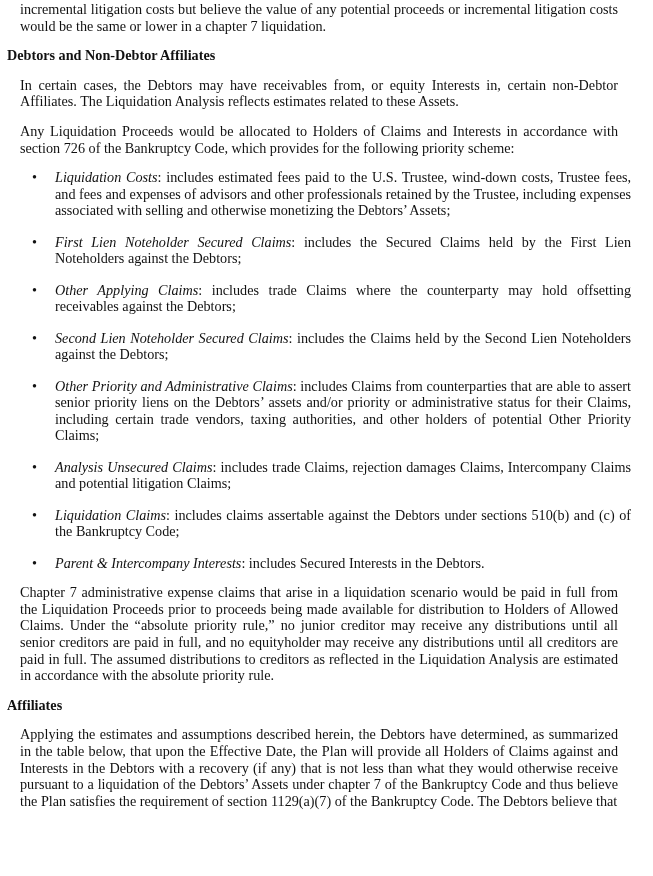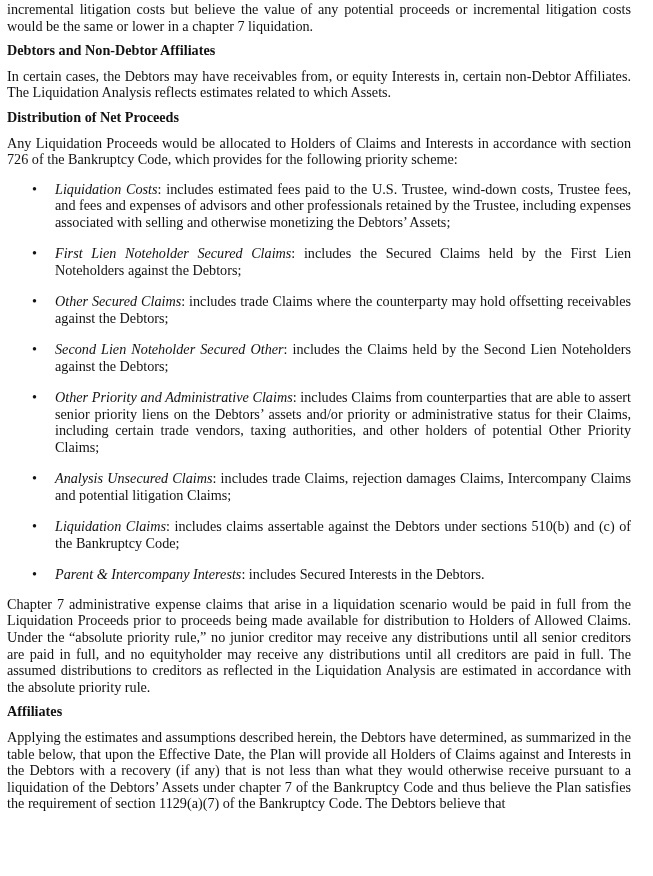--- a/index.html
+++ b/index.html
@@ -11,21 +11,21 @@
     color: #111111;
     font-size: 14.2px;
     line-height: 16.6px;
   }
   .page {
     position: relative;
     padding: 0 22px 0 7px;
     box-sizing: border-box;
     width: 653px;
   }
-  p { margin: 0; text-align: justify; }
+  p { margin: 13px; text-align: justify; }
   .p-top { margin-top: 1px; }
   h2 {
     font-size: 14.2px;
     font-weight: bold;
     margin: 8px 0 9px 0;
     line-height: 16.6px;
   }
   ul.bullets {
     list-style: none;
     margin: 13px 0 0 0;
@@ -46,41 +46,40 @@
   .p-after-list { margin-top: -2px; }
 </style>
 </head>
 <body>
 
 <div class="page">
 
   <p class="p-top">incremental litigation costs but believe the value of any potential proceeds or incremental litigation costs would be the same or lower in a chapter 7 liquidation.</p>
 
   <h2>Debtors and Non-Debtor Affiliates</h2>
-  <p>In certain cases, the Debtors may have receivables from, or equity Interests in, certain non-Debtor Affiliates. The Liquidation Analysis reflects estimates related to which Assets.</p>
+  <p>In certain cases, the Debtors may have receivables from, or equity Interests in, certain non-Debtor Affiliates. The Liquidation Analysis reflects estimates related to these Assets.</p>
 
-  <h2>Distribution of Net Proceeds</h2>
   <p>Any Liquidation Proceeds would be allocated to Holders of Claims and Interests in accordance with section 726 of the Bankruptcy Code, which provides for the following priority scheme:</p>
 
   <ul class="bullets">
     <li>
       <span class="bullet">•</span>
       <em>Liquidation Costs</em><span>: includes estimated fees paid to the U.S. Trustee, wind-down costs, Trustee fees, and fees and expenses of advisors and other professionals retained by the Trustee, including expenses associated with selling and otherwise monetizing the Debtors’ Assets;</span>
     </li>
     <li>
       <span class="bullet">•</span>
       <em>First Lien Noteholder Secured Claims</em><span>: includes the Secured Claims held by the First Lien Noteholders against the Debtors;</span>
     </li>
     <li>
       <span class="bullet">•</span>
-      <em>Other Secured Claims</em><span>: includes trade Claims where the counterparty may hold offsetting receivables against the Debtors;</span>
+      <em>Other Applying Claims</em><span>: includes trade Claims where the counterparty may hold offsetting receivables against the Debtors;</span>
     </li>
     <li>
       <span class="bullet">•</span>
-      <em>Second Lien Noteholder Secured Other</em><span>: includes the Claims held by the Second Lien Noteholders against the Debtors;</span>
+      <em>Second Lien Noteholder Secured Claims</em><span>: includes the Claims held by the Second Lien Noteholders against the Debtors;</span>
     </li>
     <li>
       <span class="bullet">•</span>
       <em>Other Priority and Administrative Claims</em><span>: includes Claims from counterparties that are able to assert senior priority liens on the Debtors’ assets and/or priority or administrative status for their Claims, including certain trade vendors, taxing authorities, and other holders of potential Other Priority Claims;</span>
     </li>
     <li>
       <span class="bullet">•</span>
       <em>Analysis Unsecured Claims</em><span>: includes trade Claims, rejection damages Claims, Intercompany Claims and potential litigation Claims;</span>
     </li>
     <li>

